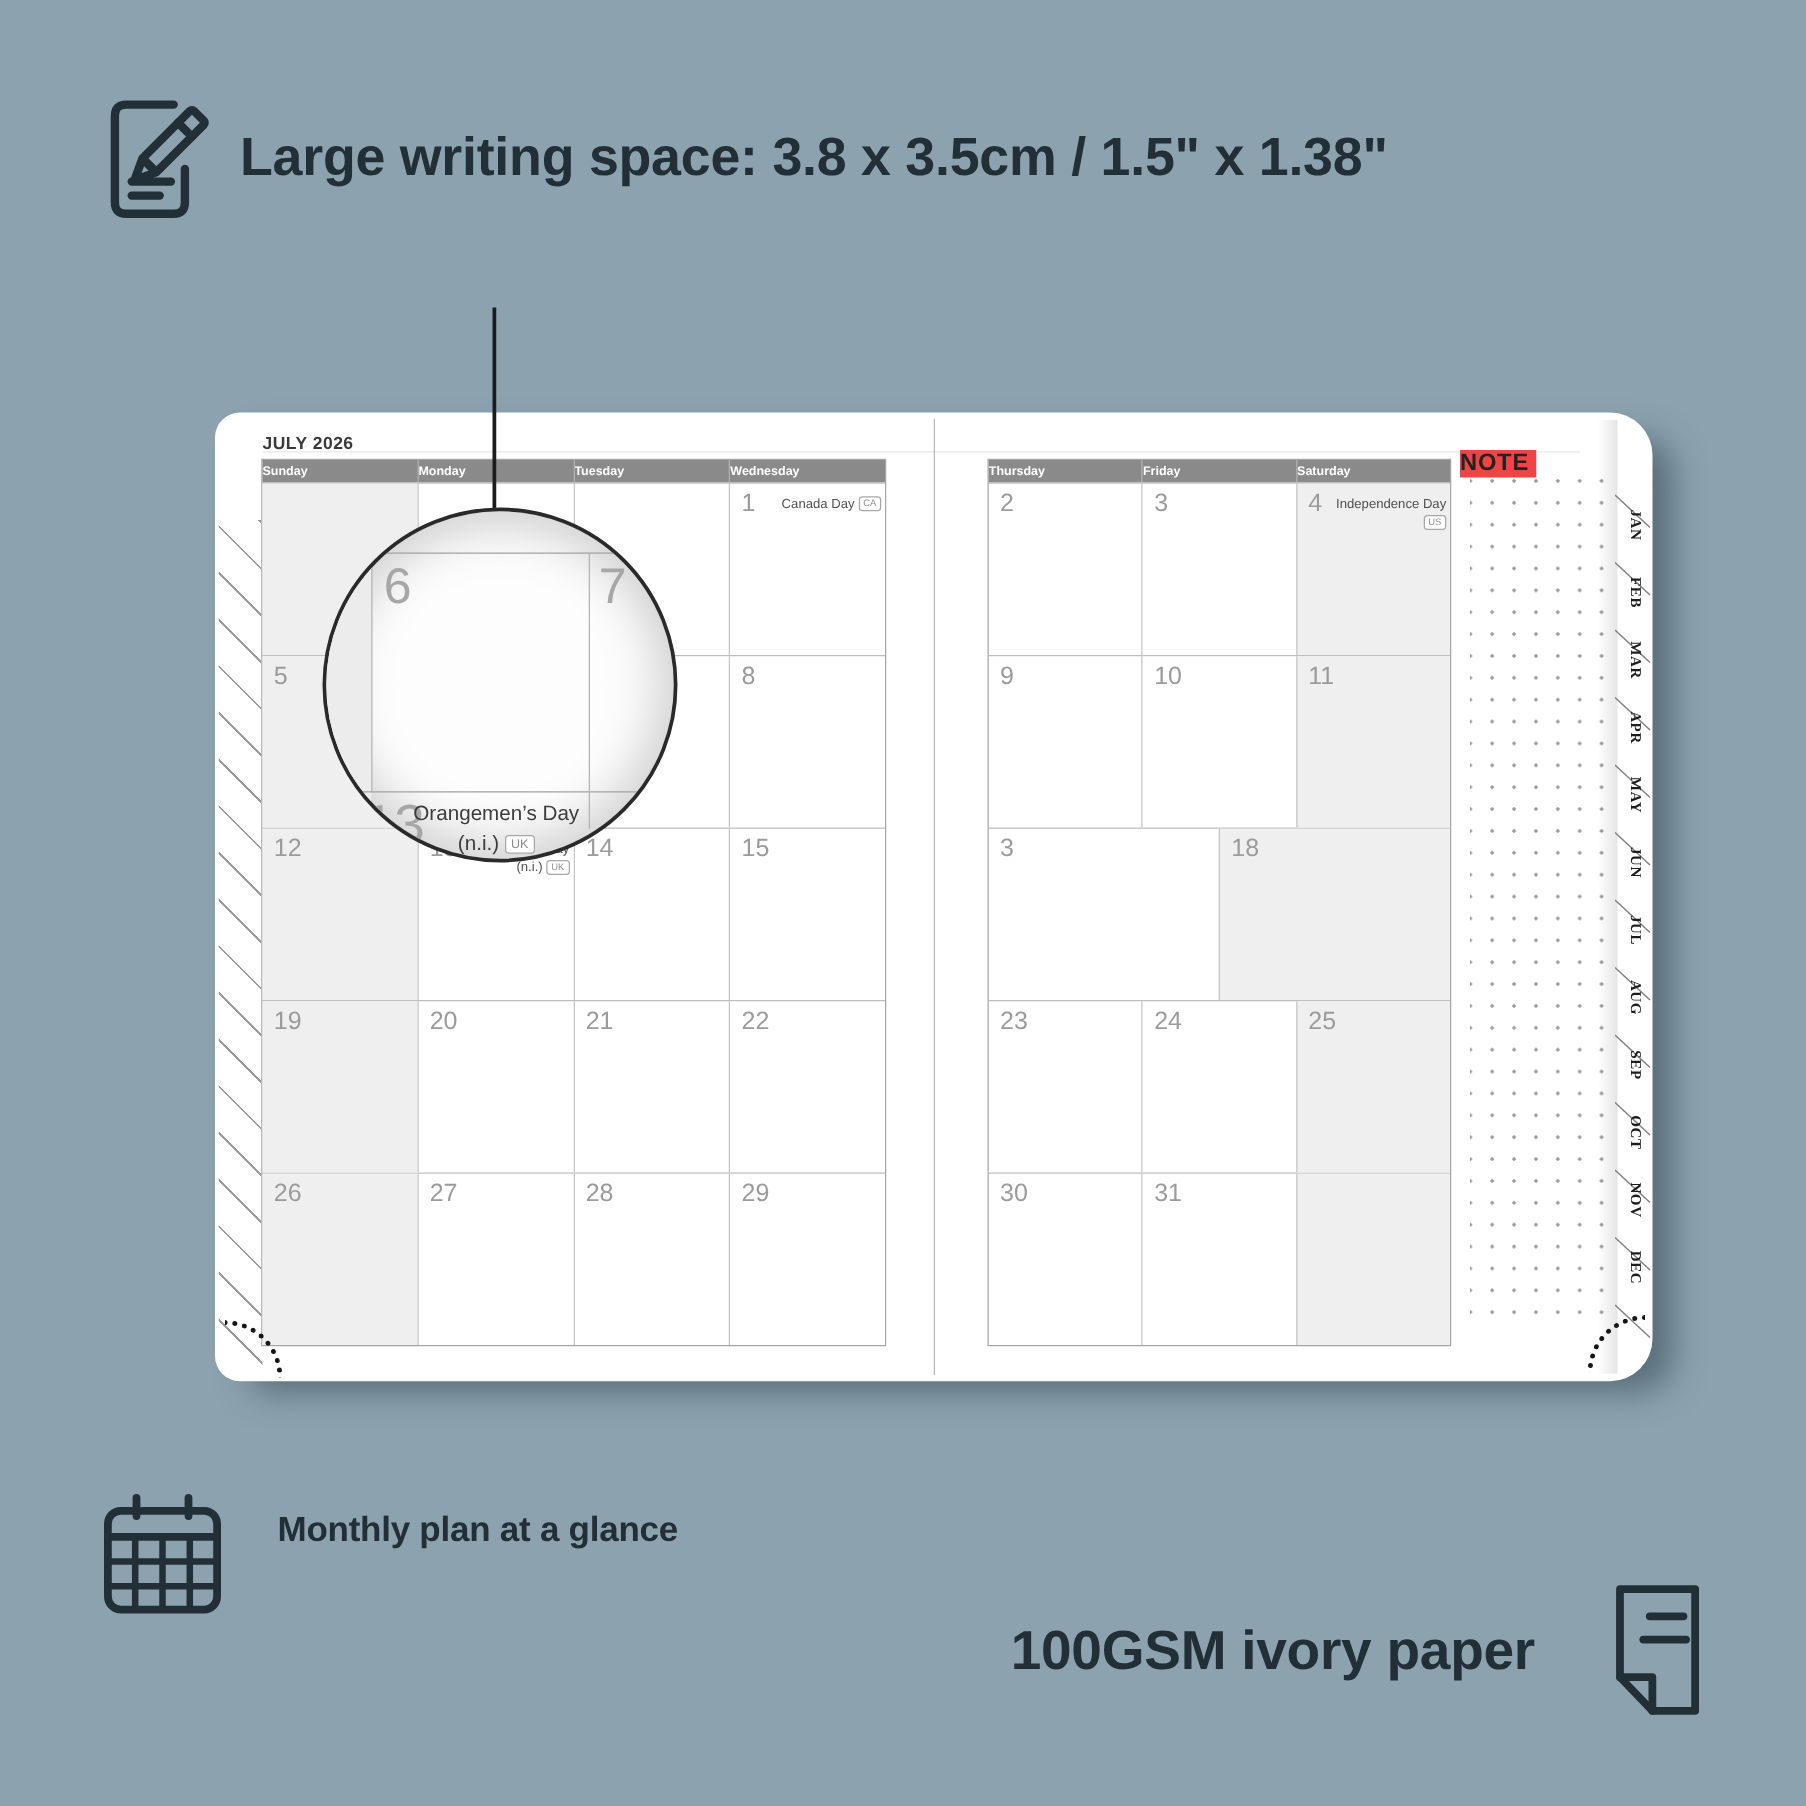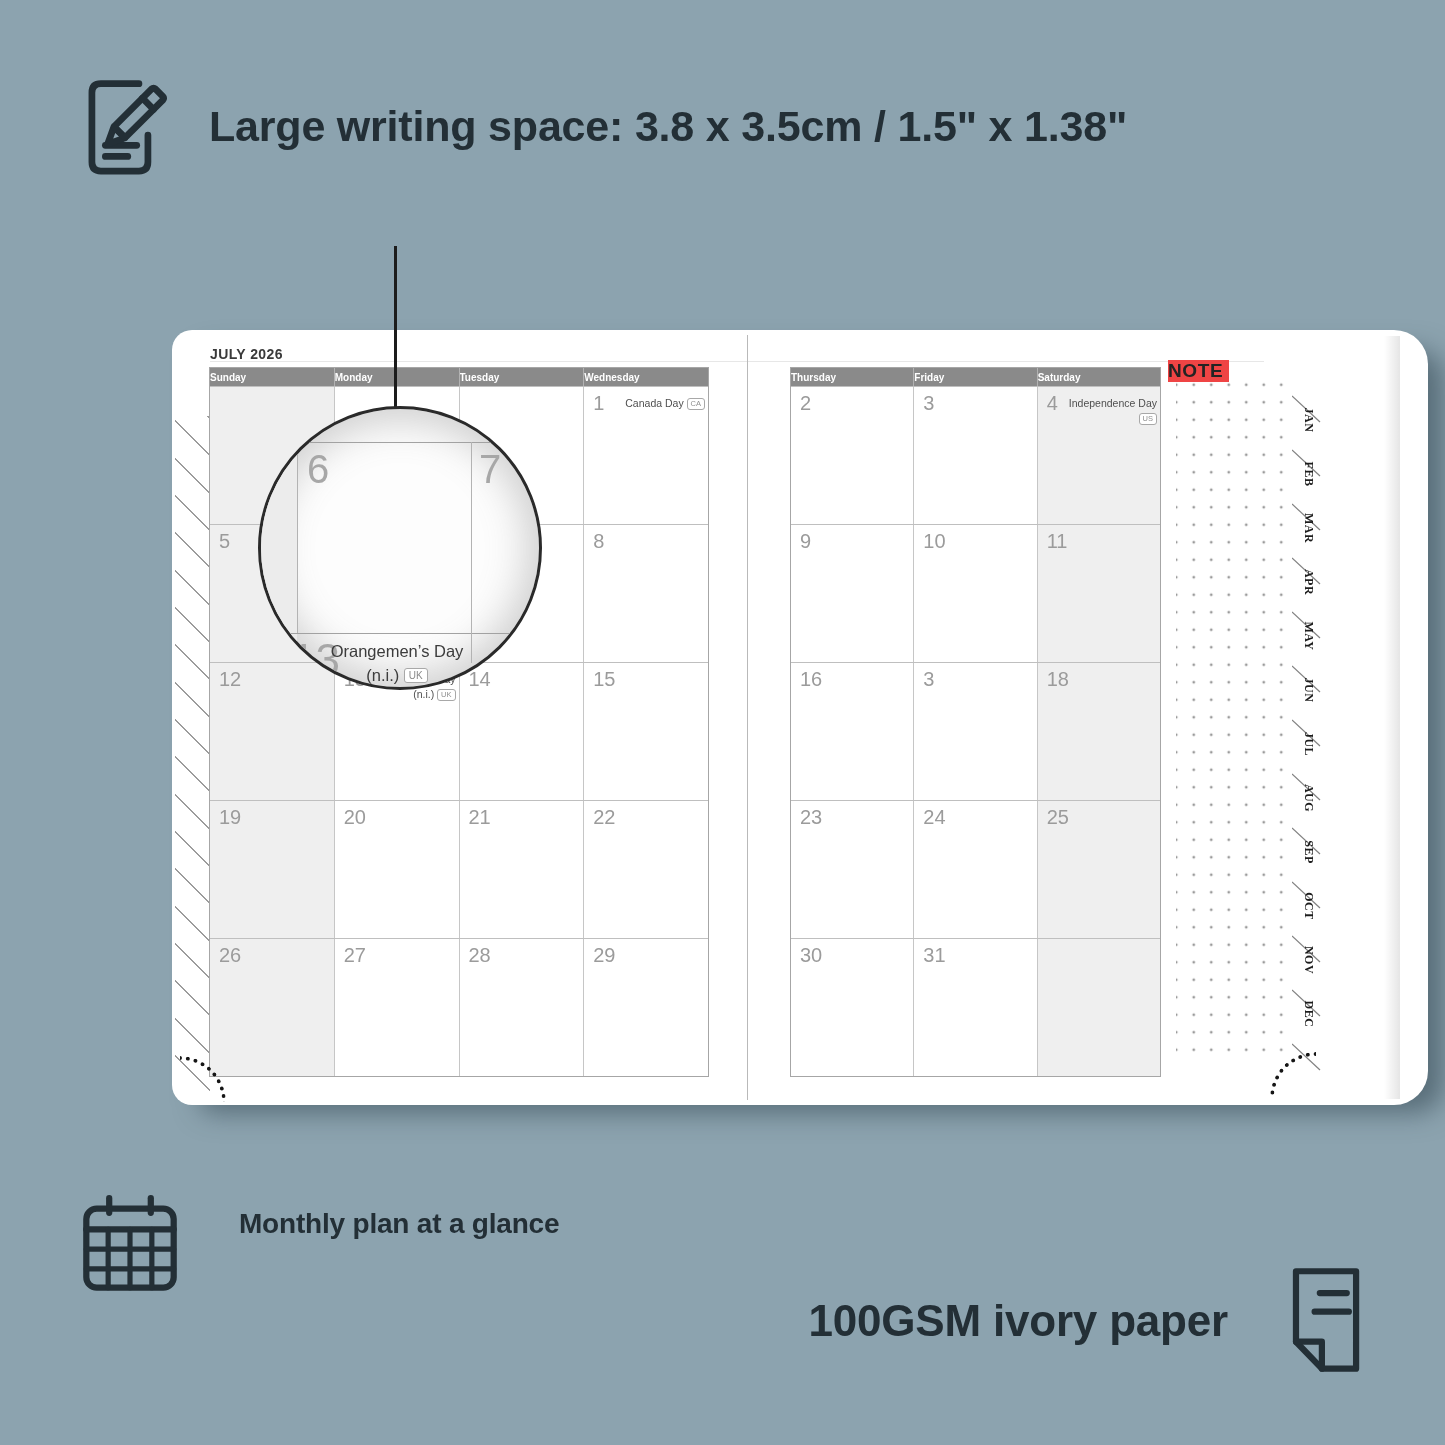--- a/index.html
+++ b/index.html
@@ -7,34 +7,34 @@
     position:relative;width:1445px;height:1445px;overflow:hidden;
     background:#8ca3af;
     font-family:"Liberation Sans",sans-serif;
     -webkit-font-smoothing:antialiased;
   }
   .abs{position:absolute}
 
   
   .feature-label{
     position:absolute;color:#232f36;font-weight:bold;
-    font-size:43px;letter-spacing:-0.2px;white-space:nowrap;margin-left:17px;
+    font-size:43px;letter-spacing:-0.2px;white-space:nowrap;
   }
   #top-label{left:192px;top:102px}
   #bottom1-label{left:222px;top:1208px;font-size:28px}
   #bottom2-label{right:217px;top:1296px;font-size:44px}
 
   .feat-icon{position:absolute;color:#232f36}
 
   
   #pointer-line{left:394px;top:246px;width:3px;height:163px;background:#1c1c1c;z-index:5}
 
   
   #page{
-    left:172px;top:330px;width:1256px;height:775px;background:#ffffff;
+    left:172px;top:330px;width:1150px;height:775px;background:#ffffff;
     border-radius:20px 34px 34px 20px;
     box-shadow:22px 14px 26px -6px rgba(45,66,77,0.55);
     z-index:1;
   }
   #page::after{ 
     content:"";position:absolute;top:6px;bottom:6px;right:28px;width:16px;
     background:linear-gradient(to right,rgba(0,0,0,0) ,rgba(0,0,0,0.10));
   }
   #month-title{left:38px;top:16px;font-size:14px;font-weight:bold;color:#3a3a3a;letter-spacing:0.4px}
   #title-rule{left:38px;top:31px;width:1054px;height:1px;background:#e7e7e7}
@@ -227,23 +227,20 @@
           <span class="day-num">9</span>
         </div>
         <div class="cal-cell">
           <span class="day-num">10</span>
         </div>
         <div class="cal-cell shaded">
           <span class="day-num">11</span>
         </div>
       </div>
       <div class="cal-row">
-        <div class="cal-cell">
-          <span class="day-num">16</span>
-        </div>
         <div class="cal-cell">
           <span class="day-num">3</span>
         </div>
         <div class="cal-cell shaded">
           <span class="day-num">18</span>
         </div>
       </div>
       <div class="cal-row">
         <div class="cal-cell">
           <span class="day-num">23</span>

